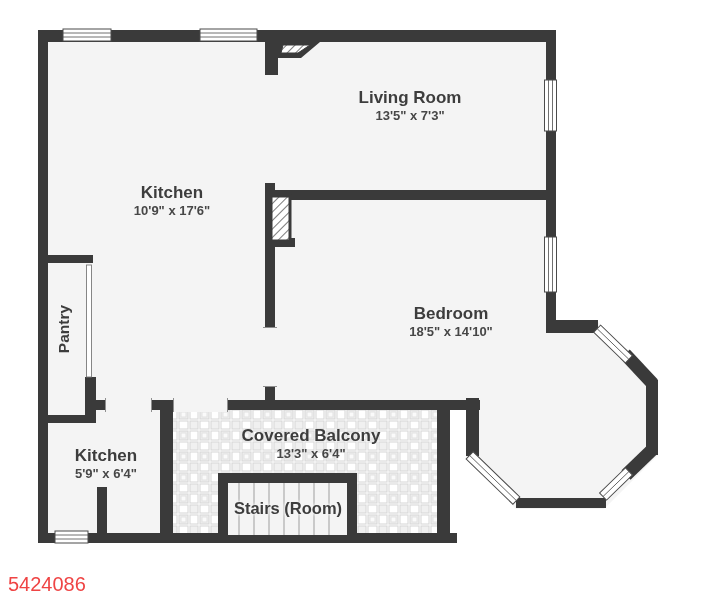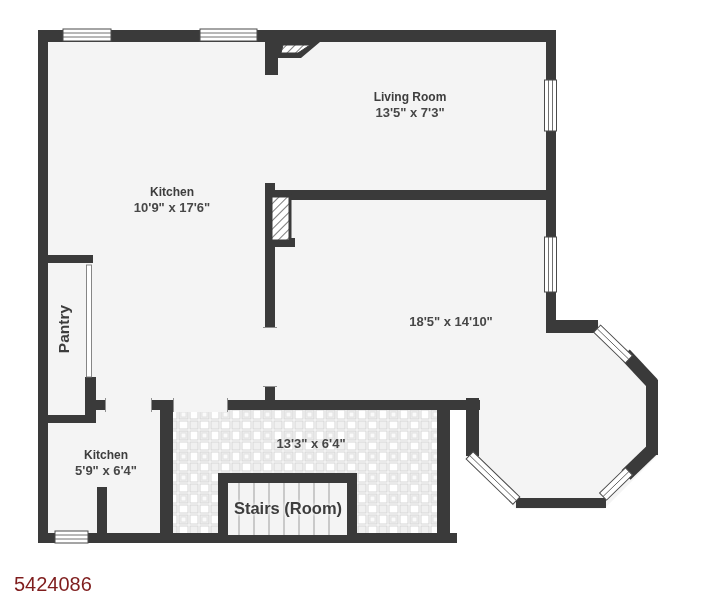--- a/index.html
+++ b/index.html
@@ -23,34 +23,34 @@
   .pantry-door{fill:#ffffff;stroke:#7a7a7a;stroke-width:0.9;}
 
   .label{
     position:absolute;
     transform:translate(-50%,-50%);
     text-align:center;
     color:var(--label,#3d3d3d);
     white-space:nowrap;
     line-height:1.25;
   }
-  .label .name{display:block;font-size:12px;font-weight:700;}
+  .label .name{display:block;font-size:17px;font-weight:700;}
   .label .dims{display:block;font-size:13px;font-weight:700;color:#474747;}
   .label-pantry{transform:translate(-50%,-50%) rotate(-90deg);}
   .label-pantry .name{font-size:15.5px;}
   .label-stairs .name{
     font-size:16.5px;
     text-shadow:0 0 3px #f4f4f4,0 0 3px #f4f4f4,0 0 4px #f4f4f4;
   }
   .plan-id{
     position:absolute;
-    left:14px;top:573px;
+    left:8px;top:573px;
     font-size:20px;
     font-weight:400;
-    color:#7f1d1d;
+    color:#ef4444;
   }
 </style>
 </head>
 <body>
 
 <div class="canvas">
 
   <svg width="711" height="600" viewBox="0 0 711 600">
 
     <defs>
@@ -201,33 +201,35 @@
     <span class="name">Living Room</span>
     <span class="dims">13'5" x 7'3"</span>
   </div>
 
   <div class="label" style="left:172px;top:201px;">
     <span class="name">Kitchen</span>
     <span class="dims">10'9" x 17'6"</span>
   </div>
 
   <div class="label" style="left:451px;top:322px;">
+    <span class="name">Bedroom</span>
     <span class="dims">18'5" x 14'10"</span>
   </div>
 
   <div class="label label-pantry" style="left:64px;top:329px;">
     <span class="name">Pantry</span>
   </div>
 
   <div class="label" style="left:106px;top:464px;">
     <span class="name">Kitchen</span>
     <span class="dims">5'9" x 6'4"</span>
   </div>
 
   <div class="label" style="left:311px;top:444px;">
+    <span class="name">Covered Balcony</span>
     <span class="dims">13'3" x 6'4"</span>
   </div>
 
   <div class="label label-stairs" style="left:288px;top:508px;">
     <span class="name">Stairs (Room)</span>
   </div>
 
   <div class="plan-id">5424086</div>
 
 </div>

